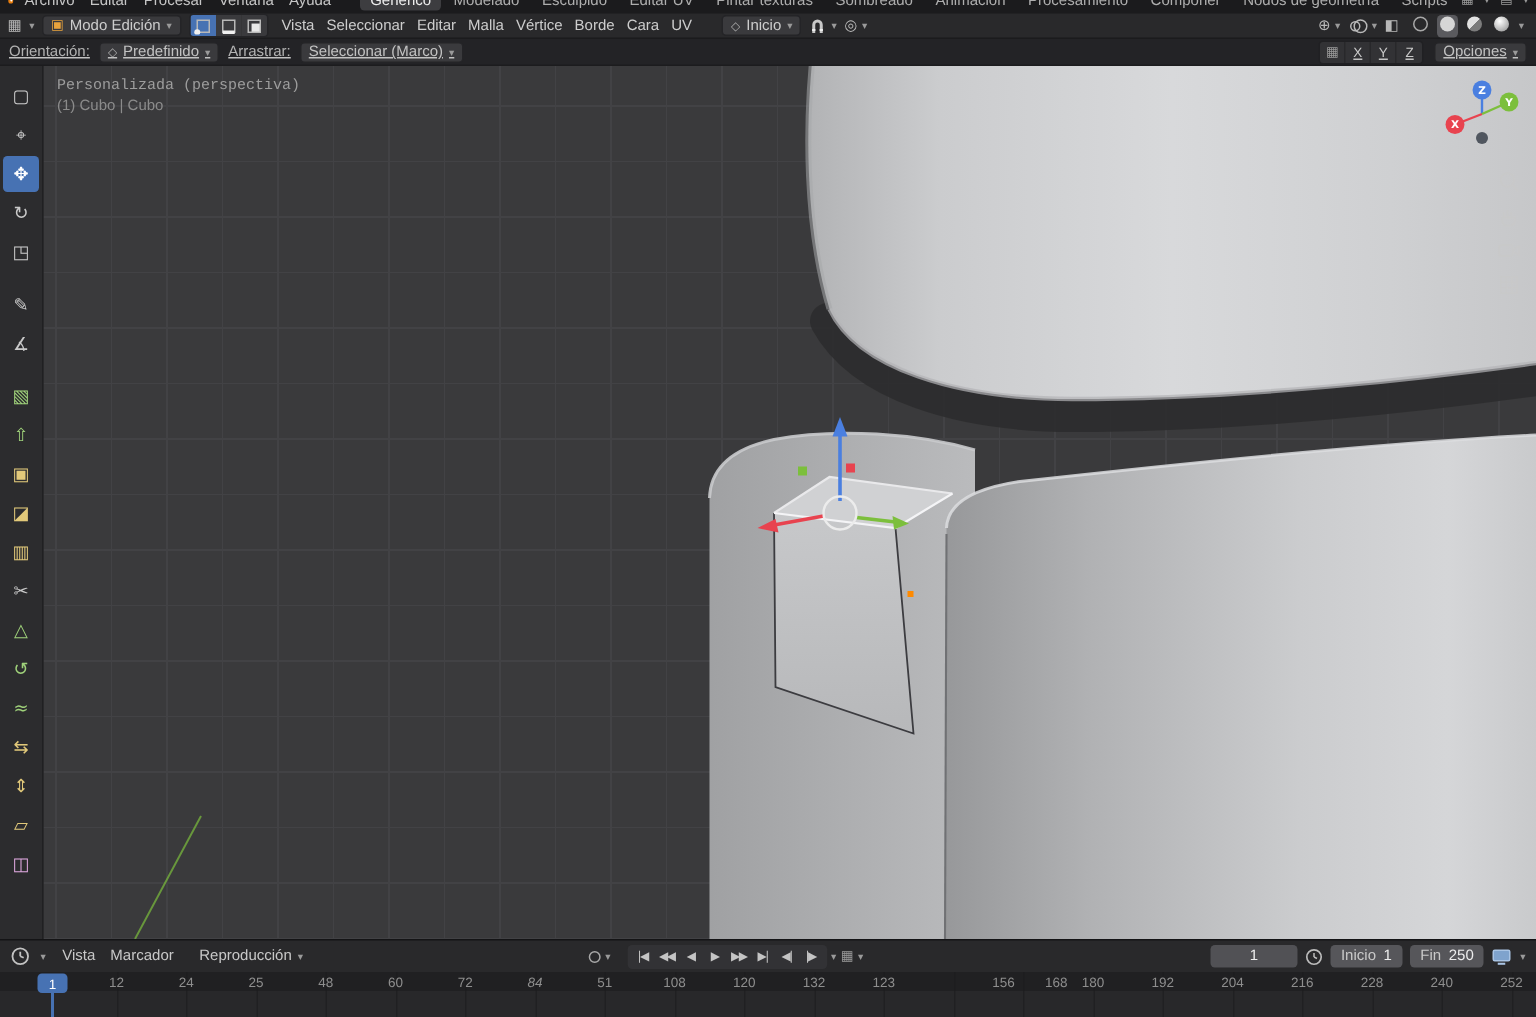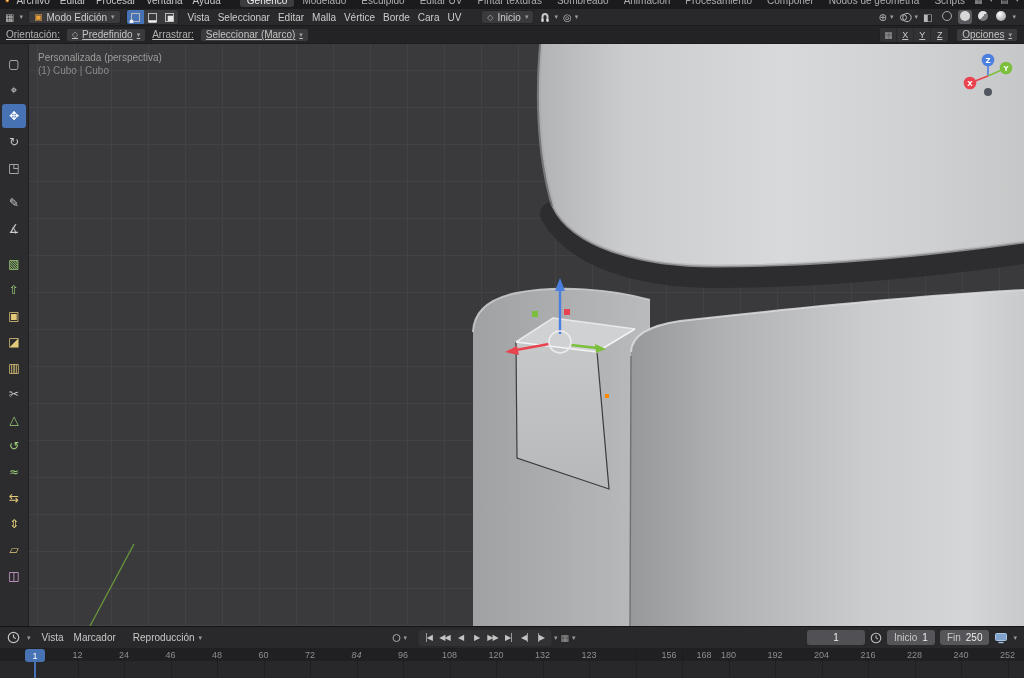--- a/index.html
+++ b/index.html
@@ -51,21 +51,21 @@
   .xyzbtn:last-child { border-right:none; }
 
   .left-toolbar { position:absolute; top:18px; left:0; bottom:0; width:29px; background:#2c2c2e; border-right:1px solid #202022; z-index:5; display:flex; flex-direction:column; align-items:center; padding-top:8px; }
   .tool { width:24px; height:24px; margin-bottom:2px; border-radius:3px; display:flex; align-items:center; justify-content:center; flex:none; }
   .tool.active { background:var(--c-accent,#4772b3); }
   .tool.active .tglyph { color:#ffffff !important; }
   .tglyph { font-size:12px; line-height:1; font-family:"DejaVu Sans",sans-serif; }
   .tgap { height:9px; flex:none; }
 
   .vp-info { position:absolute; left:38px; top:25px; z-index:4; font-size:10px; line-height:13px; }
-  .vp-info .l1 { color:#9d9d9d; }
+  .vp-info .l1 { color:#9d9d9d;font-family:Liberation Mono, monospace; }
   .vp-info .l2 { color:#8b8b8b; }
 
   .nav-gizmo { position:absolute; right:8px; top:26px; z-index:4; }
   .gz-label { font-size:7px; font-weight:bold; fill:#ffffff; text-anchor:middle; font-family:"DejaVu Sans",sans-serif; }
   .nav-stack { position:absolute; right:9px; top:86px; z-index:4; display:flex; flex-direction:column; gap:5px; align-items:center; }
   .nbtn { width:18px; height:18px; display:flex; align-items:center; justify-content:center; opacity:.8; }
 
   
   .timeline-header { height:22px; background:#29292b; border-top:1px solid #141416; display:flex; align-items:center; gap:7px; padding:0 7px; font-size:10px; color:#c8c8c8; flex:none; position:relative; }
   .transport { position:absolute; left:50%; transform:translateX(-50%); margin-left:-28px; display:flex; align-items:center; gap:3px; }
@@ -463,31 +463,31 @@
   <div class="ruler">
     <div class="playhead" style="left: 25px;">
       <span>1</span>
     </div>
     <div class="phline" style="left: 34px;"></div>
   <div class="rline" style="left: 77.625px;"></div>
       <span class="rtick" style="left: 77.625px;">12</span>
       <div class="rline" style="left: 124.125px;"></div>
       <span class="rtick" style="left: 124.125px;">24</span>
       <div class="rline" style="left: 170.625px;"></div>
-      <span class="rtick" style="left: 170.625px;">46</span>
+      <span class="rtick" style="left: 170.625px;">25</span>
       <div class="rline" style="left: 217.125px;"></div>
       <span class="rtick" style="left: 217.125px;">48</span>
       <div class="rline" style="left: 263.625px;"></div>
       <span class="rtick" style="left: 263.625px;">60</span>
       <div class="rline" style="left: 310.125px;"></div>
       <span class="rtick" style="left: 310.125px;">72</span>
       <div class="rline" style="left: 356.625px;"></div>
       <span class="rtick" style="left: 356.625px; font-style: italic;">84</span>
       <div class="rline" style="left: 403.125px;"></div>
-      <span class="rtick" style="left: 403.125px;">96</span>
+      <span class="rtick" style="left: 403.125px;">51</span>
       <div class="rline" style="left: 449.625px;"></div>
       <span class="rtick" style="left: 449.625px;">108</span>
       <div class="rline" style="left: 496.125px;"></div>
       <span class="rtick" style="left: 496.125px;">120</span>
       <div class="rline" style="left: 542.625px;"></div>
       <span class="rtick" style="left: 542.625px;">132</span>
       <div class="rline" style="left: 589.125px;"></div>
       <span class="rtick" style="left: 589.125px;">123</span>
       <div class="rline" style="left: 635.625px;"></div>
       <span class="rtick" style="left: 656px; margin-left: 13px;">156</span>

